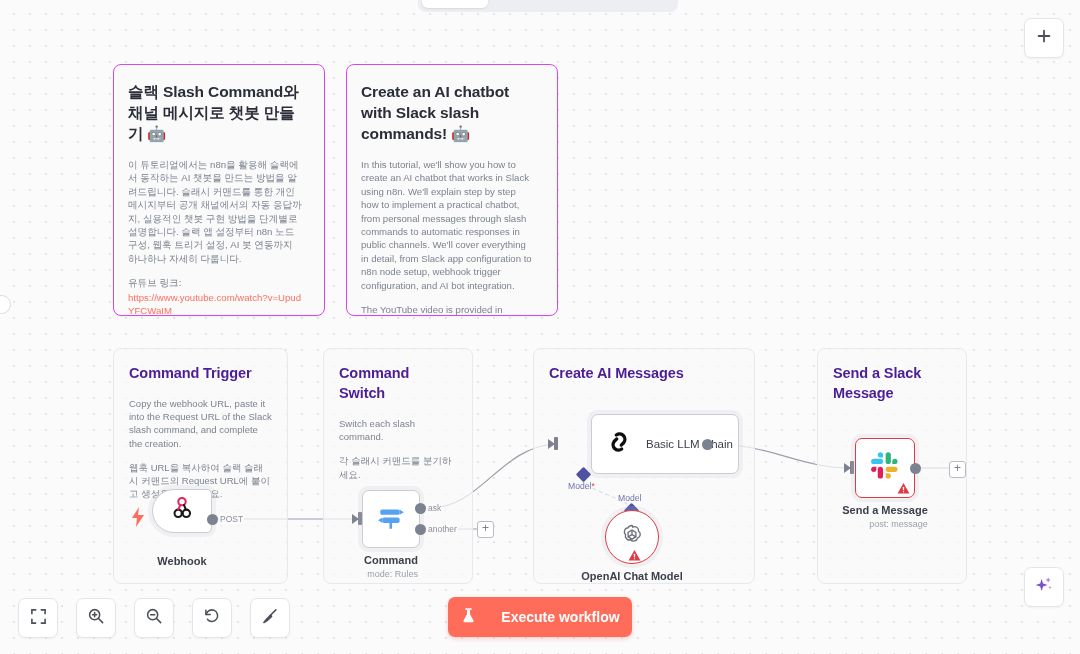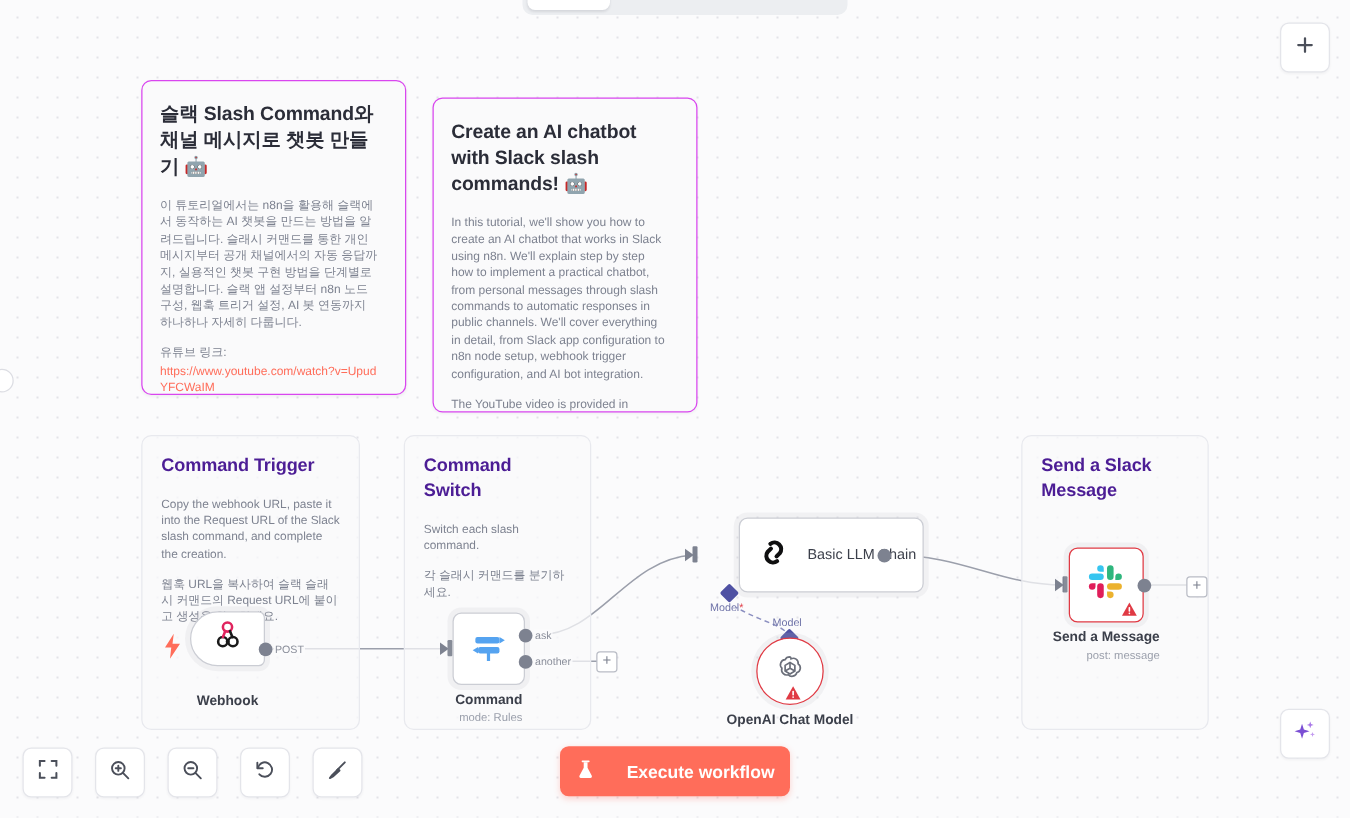--- a/index.html
+++ b/index.html
@@ -37,21 +37,21 @@
   }
   .sticky h2{
     margin:0 0 14px 0;font-size:15.5px;line-height:21px;
     font-weight:700;color:#2b2d38;letter-spacing:-.1px;
   }
   .sticky p{margin:0 0 11px 0;font-size:9.6px;line-height:13.4px;color:#7d8290;}
   .sticky p.lbl{margin-bottom:1px;}
   .sticky a{color:#ff6d5a;text-decoration:none;font-size:9.6px;line-height:13px;
     word-break:break-all;display:block;}
   #sticky-ko{left:113px;top:64px;width:212px;height:252px;}
-  #sticky-en{left:346px;top:78px;width:212px;height:252px;}
+  #sticky-en{left:346px;top:64px;width:212px;height:252px;}
 
   
   .group{
     position:absolute;background:rgba(250,250,251,.72);
     border:1px solid #e8e9ee;border-radius:8px;box-sizing:border-box;
     padding:14px 15px;overflow:visible;
   }
   .group h3{margin:0 0 14px 0;font-size:14.5px;line-height:20px;
     font-weight:700;color:#4c1d95;letter-spacing:-.1px;}
   .group p{margin:0 0 11px 0;font-size:9.5px;line-height:13.2px;color:#7d8290;}
@@ -211,20 +211,23 @@
     <p>Copy the webhook URL, paste it into the Request URL of the Slack slash command, and complete the creation.</p>
     <p>웹훅 URL을 복사하여 슬랙 슬래시 커맨드의 Request URL에 붙이고 생성을 완료하세요.</p>
   </div>
 
   <div class="group" id="grp-switch">
     <h3>Command Switch</h3>
     <p>Switch each slash command.</p>
     <p>각 슬래시 커맨드를 분기하세요.</p>
   </div>
 
+  <div class="group" id="grp-ai">
+    <h3>Create AI Messages</h3>
+  </div>
 
   <div class="group" id="grp-slack">
     <h3>Send a Slack Message</h3>
   </div>
 
   <div class="bolt">
     <svg width="14" height="20" viewBox="0 0 14 20">
         <path d="M8 0 L1 11 H6 L5 20 L13 8 H7 Z" fill="#ff6d5a"></path>
       </svg>
   </div>

